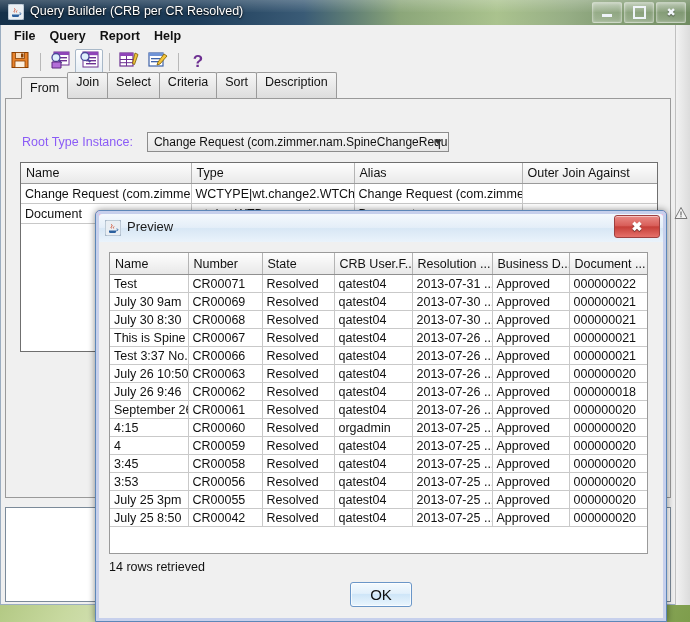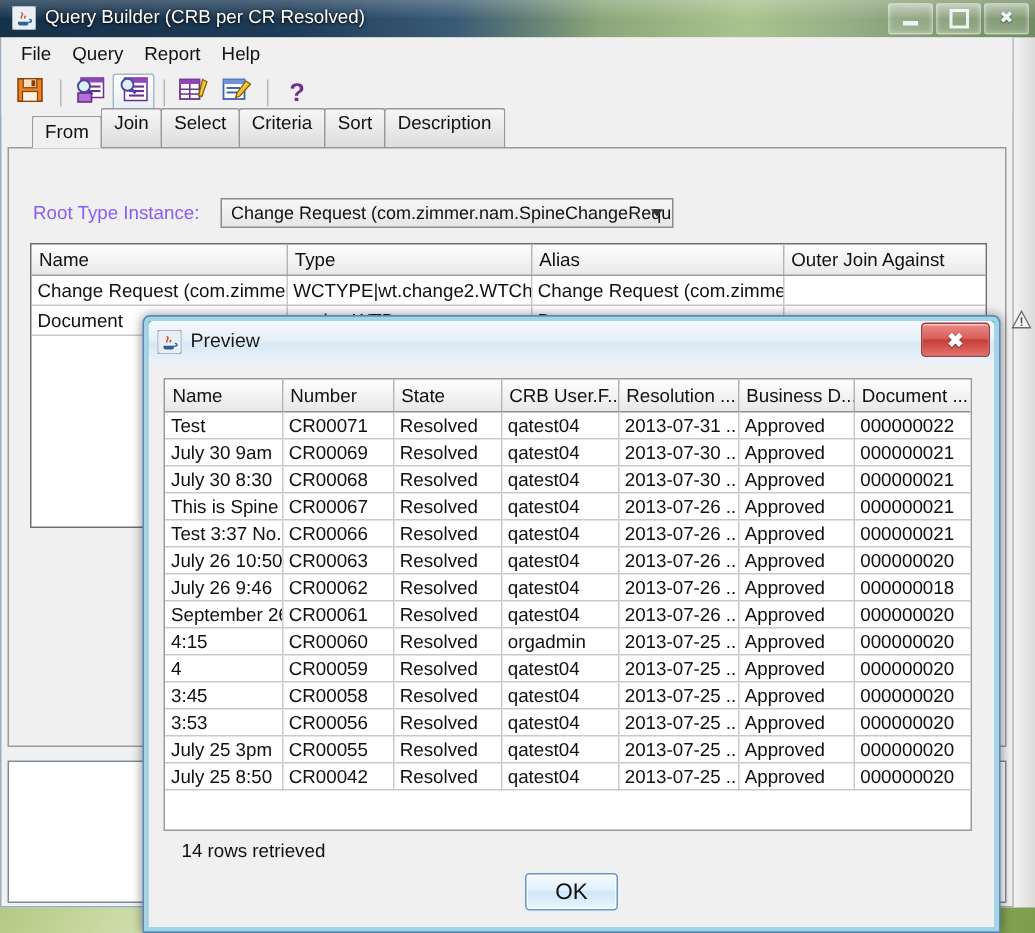--- a/index.html
+++ b/index.html
@@ -89,20 +89,21 @@
     background: #f0f0f0;
     display: flex; align-items: center;
     padding-left: 6px;
     box-sizing: border-box;
   }
   .menu-item {
     padding: 2px 7px;
     font-size: 12.5px;
     color: #111;
     cursor: default;
+    font-weight: bold;
   }
 
   
   .toolbar {
     position: absolute; left: 0; top: 21px;
     width: 100%; height: 31px;
     background: #f0f0f0;
     display: flex; align-items: center;
     padding-left: 5px;
     box-sizing: border-box;
@@ -254,21 +255,21 @@
     width: 14px; height: 14px;
   }
 
   
   #preview-dialog {
     position: absolute;
     left: 95px; top: 210px;
     width: 572px; height: 412px;
     border: 1px solid #5d87b8;
     border-radius: 5px 5px 0 0;
-    background: #14b8a6;
+    background: #f9a8d4;
     box-shadow: 0 0 7px rgba(0,0,0,0.45);
     box-sizing: border-box;
     overflow: hidden;
   }
   .dlg-frame-outer {
     position: absolute; inset: 0;
     border: 3px solid rgba(190,215,240,0.85);
     border-radius: 4px 4px 0 0;
     box-sizing: border-box;
     pointer-events: none;
@@ -340,21 +341,20 @@
     overflow: hidden;
     background: #fff;
   }
   .ptbl td:last-child { border-right:none; }
 
   .rows-status {
     position: absolute;
     left: 10px; top: 318px;
     font-size: 12.5px;
     color: #111;
-    margin-left: 12px;
   }
   .ok-button {
     position: absolute;
     left: 50%; transform: translateX(-50%);
     top: 340px;
     width: 60px; height: 23px;
     border: 1px solid #6a96c8;
     border-radius: 3px;
     background: linear-gradient(to bottom,#f4fafe 0%,#e2f0fb 45%,#cfe6f8 50%,#eaf5fd 100%);
     font-size: 15px;

